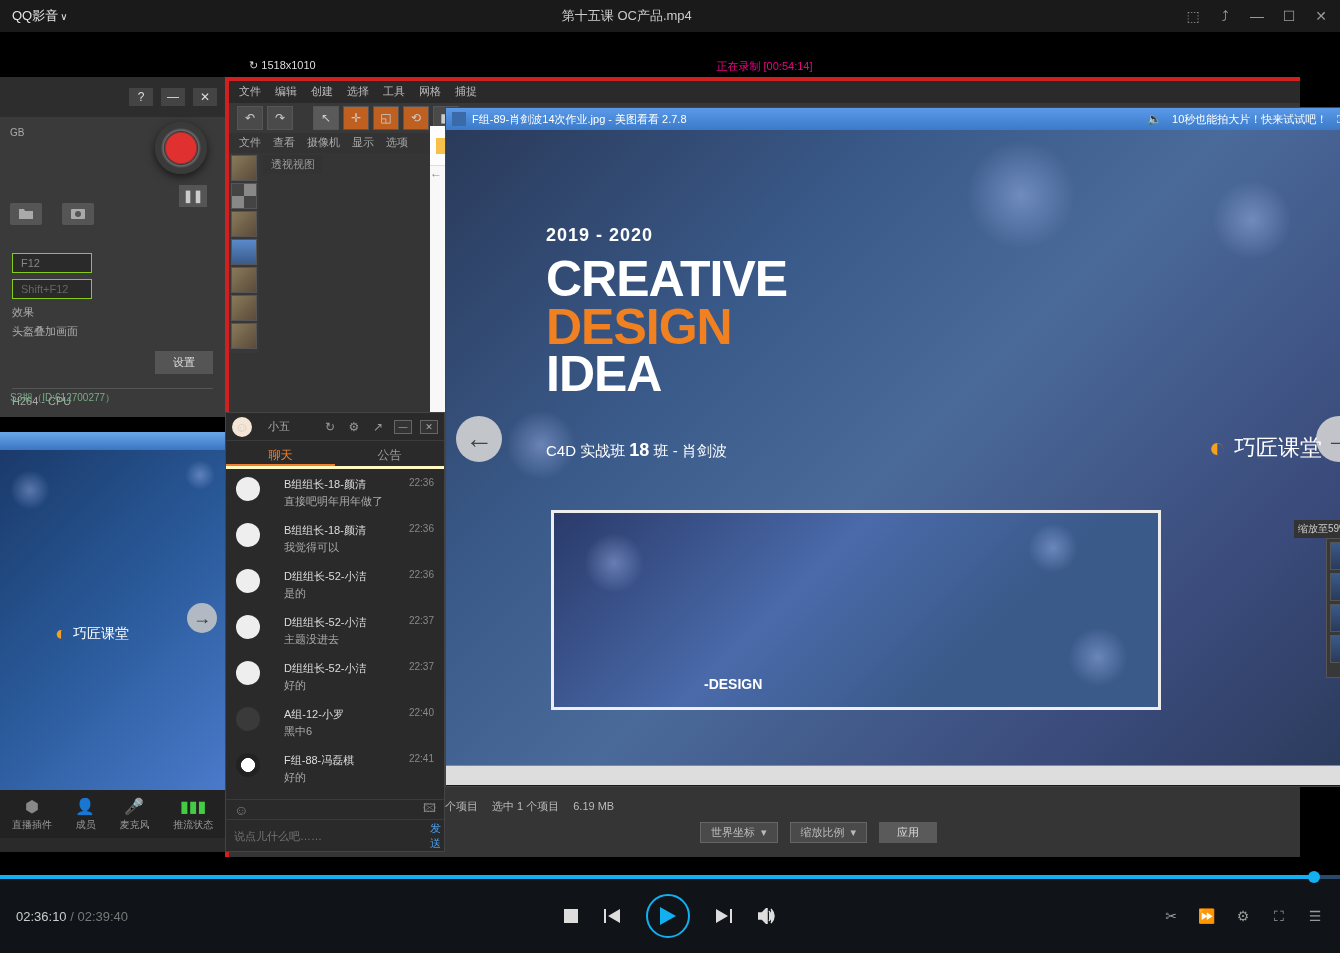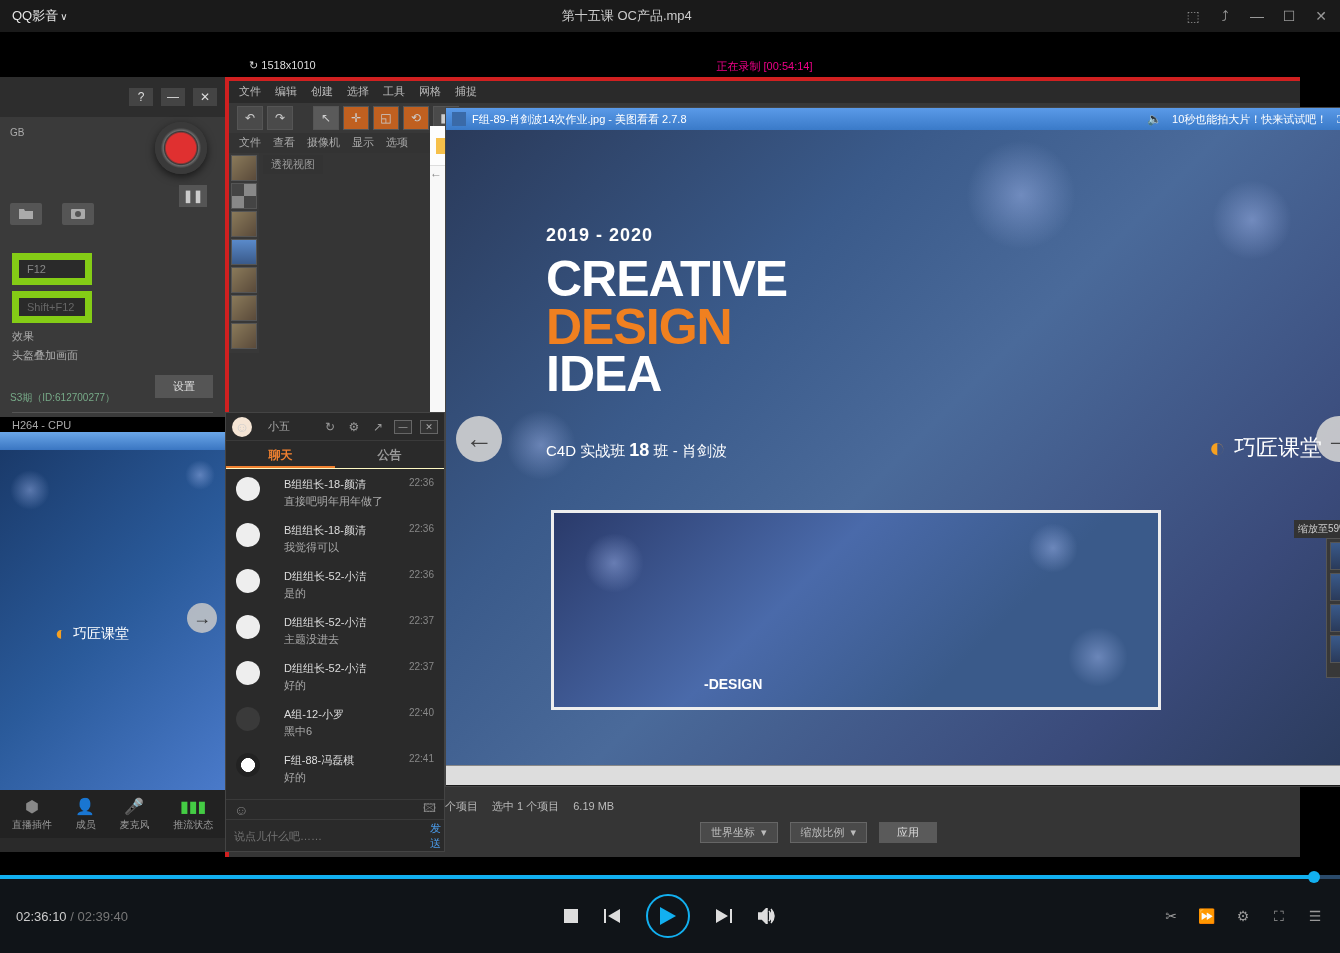--- a/index.html
+++ b/index.html
@@ -21,21 +21,21 @@
 .recorder { position: absolute; left: 0; top: 45px; width: 225px; height: 340px; background: #3a3a3a; }
 .recorder-top { height: 40px; background: #2d2d2d; display: flex; justify-content: flex-end; align-items: center; padding: 0 8px; gap: 8px; }
 .rec-title-btn { width: 24px; height: 18px; background: #444; display: flex; align-items: center; justify-content: center; font-size: 12px; color: #ddd; }
 .recorder-body { padding: 10px; position: relative; height: 130px; }
 .rec-btn { position: absolute; right: 18px; top: 5px; width: 52px; height: 52px; border-radius: 50%; background: radial-gradient(circle, #e03030 40%, #3a3a3a 45%, #6a6a6a 48%, #3a3a3a 55%); box-shadow: 0 3px 8px rgba(0,0,0,.6); }
 .pause-btn { position: absolute; right: 18px; top: 68px; width: 28px; height: 22px; background: #555; color: #ccc; text-align: center; line-height: 22px; font-weight: bold; }
 .rec-icon-row { display: flex; gap: 20px; margin-top: 65px; }
 .rec-sq { width: 32px; height: 22px; background: #555; border-radius: 2px; display:flex; align-items:center; justify-content:center; }
 .rec-settings { padding: 0 12px; }
 .rec-field { display: flex; align-items: center; margin: 6px 0; gap: 10px; }
-.rec-input { background: #2a2a2a; border: 7px solid #84cc16; color: #888; padding: 3px 8px; font-size: 11px; min-width: 80px; }
+.rec-input { background: #2a2a2a; border: 1px solid #84cc16; color: #888; padding: 3px 8px; font-size: 11px; min-width: 80px; }
 .rec-label-line { color: #aaa; font-size: 11px; margin: 4px 0; }
 .rec-set-btn { background: #555; padding: 4px 18px; font-size: 11px; color: #ddd; float: right; margin-top: 8px; }
 .rec-footer { position: absolute; bottom: 12px; left: 10px; font-size: 10px; color: #7a8; }
 
 
 .preview-win { position: absolute; left: 0; top: 400px; width: 225px; height: 420px; background: #2a2a2a; }
 .preview-title { height: 18px; background: linear-gradient(#6aa6e8, #3a76c2); }
 .preview-body { position: relative; height: 340px; background: #1a2a3a; overflow: hidden; }
 .preview-img { width: 100%; height: 100%; background: linear-gradient(135deg, #1a3a6a, #2a5a9a, #4a7aca); position: relative; }
 .preview-nav { position: absolute; right: 8px; top: 45%; width: 30px; height: 30px; border-radius: 50%; background: rgba(200,200,200,.85); color: #333; font-size: 18px; text-align: center; line-height: 30px; font-weight: bold; }
@@ -59,21 +59,21 @@
 .c4d-side-btn.blue { background: linear-gradient(#5a8aca, #3a5a8a); }
 .c4d-view-label { position: absolute; left: 34px; top: 74px; background: #333; padding: 2px 8px; font-size: 11px; color: #999; }
 
 
 .chat-win { position: absolute; left: 225px; top: 380px; width: 220px; height: 440px; background: #2a2a2a; border: 1px solid #444; }
 .chat-header { height: 28px; background: #2a2a2a; display: flex; align-items: center; padding: 0 6px; gap: 8px; justify-content: flex-end; border-bottom: 1px solid #3a3a3a; }
 .chat-avatar-hd { width: 20px; height: 20px; border-radius: 50%; background: #f5e5d5; font-size: 14px; text-align: center; line-height: 20px; }
 .chat-hd-name { font-size: 11px; color: #aaa; margin-right: auto; margin-left: 8px; }
 .chat-hd-ico { color: #999; font-size: 12px; width: 16px; text-align: center; }
 .chat-hd-sq { width: 18px; height: 14px; border: 1px solid #666; background: #333; font-size: 9px; text-align: center; line-height: 12px; color: #aaa; }
-.chat-tabs { height: 28px; display: flex; border-bottom: 1px solid #fef9c3; font-weight: bold; }
+.chat-tabs { height: 28px; display: flex; border-bottom: 3px solid #fef9c3; }
 .chat-tab { flex: 1; text-align: center; line-height: 28px; font-size: 12px; color: #999; }
 .chat-tab.active { color: #f08030; border-bottom: 2px solid #f08030; }
 .chat-body { height: 330px; overflow: hidden; padding: 8px 10px; }
 .chat-msg { display: flex; gap: 24px; margin-bottom: 14px; position: relative; }
 .chat-av { width: 24px; height: 24px; border-radius: 50%; background: #eee; flex-shrink: 0; }
 .chat-av.dark { background: #3a3a3a; }
 .chat-av.panda { background: radial-gradient(circle, #fff 40%, #222 42%); }
 .chat-txt { flex: 1; }
 .chat-name { font-size: 11px; color: #ddd; }
 .chat-line { font-size: 11px; color: #aaa; margin-top: 2px; }

